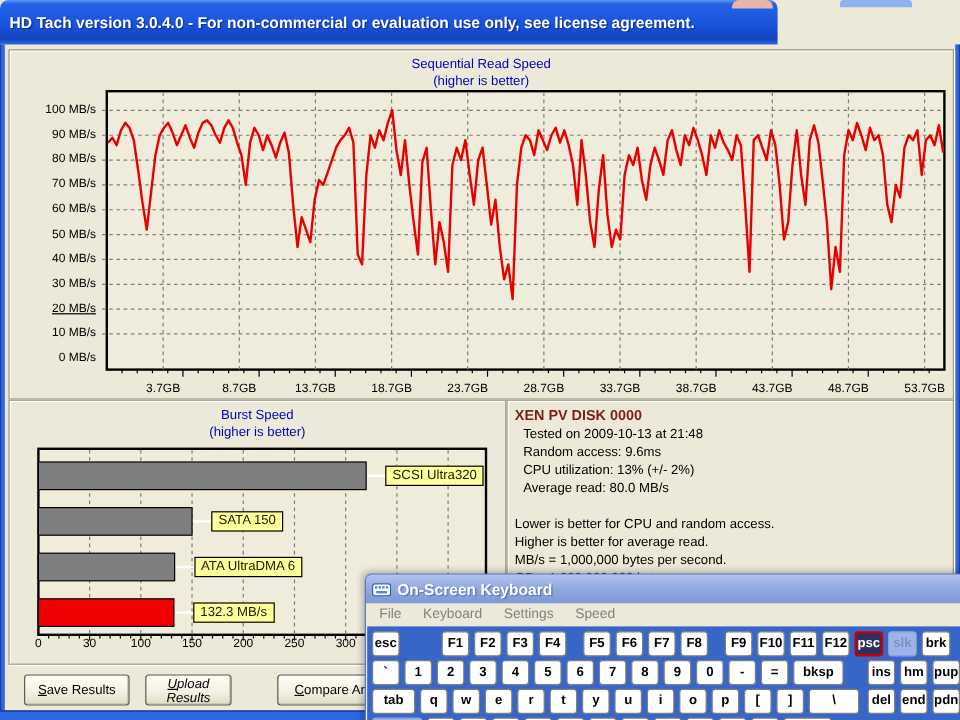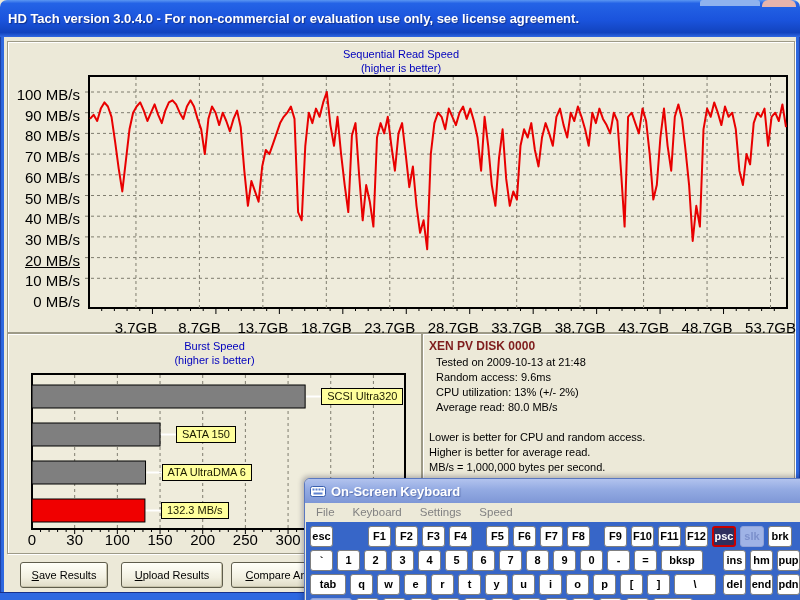--- a/index.html
+++ b/index.html
@@ -1,33 +1,33 @@
 <!DOCTYPE html>
 <html><head>
 <meta charset="utf-8">
 <style>
   html,body{margin:0;padding:0;}
   #screen{position:relative;width:800px;height:600px;overflow:hidden;background:#ECE9D8;
           font-family:"Liberation Sans",sans-serif;-webkit-font-smoothing:none;}
   
-  .titlebar{position:absolute;left:0;top:0;width:800px;height:37px;border-radius:7px 7px 0 0;
+  .titlebar{position:absolute;left:0;top:0;width:648px;height:37px;border-radius:7px 7px 0 0;
     background:linear-gradient(180deg,#5A96F2 0%,#2463E6 9%,#1A53DC 55%,#1243BE 88%,#3168E2 100%);}
   .titlebar-text{position:absolute;left:8px;top:11px;color:#fff;font-weight:bold;font-size:13px;
     text-shadow:1px 1px 1px #10308C;white-space:nowrap;}
   .behind-strip{position:absolute;top:0;left:700px;width:60px;height:6px;background:#8FB2EE;border-radius:3px 3px 0 0;}
   .behind-pink{position:absolute;top:0;right:4px;width:34px;height:7px;background:#E7B4AC;border-radius:6px 6px 0 0;}
   .frame-left{position:absolute;left:0;top:37px;width:4px;height:563px;background:linear-gradient(90deg,#16308C,#2E68E0 40%,#2E68E0);}
   .frame-right{position:absolute;right:0;top:37px;width:4px;height:563px;background:linear-gradient(270deg,#16308C,#2E68E0 40%,#2E68E0);}
   .frame-bottom{position:absolute;left:0;top:592px;width:800px;height:8px;background:#2E68E0;border-top:1px solid #16308C;}
   
   .panel{position:absolute;background:#ECE9D8;border:1px solid #9D9A87;
          box-shadow:inset 1px 1px 0 #FFFFFF,1px 1px 0 #FFFFFF;}
   .chart-title{position:absolute;left:0;width:100%;text-align:center;color:#0000BD;font-size:11px;}
   .plot-svg{position:absolute;}
-  .axis-label{position:absolute;font-size:15px;color:#000;}
+  .axis-label{position:absolute;font-size:10px;color:#000;}
   .ylab{width:68px;text-align:right;}
   .xlab{width:60px;text-align:center;}
   .bxlab{width:30px;text-align:center;}
   .bar-tag{position:absolute;background:#FFFF9C;border:1px solid #000;color:#1A1A00;
            font-size:11px;padding:1px 5px;white-space:nowrap;height:13px;line-height:13px;}
   
   .drive-name{position:absolute;left:6px;top:5px;color:#7f1d1d;font-weight:bold;font-size:12px;}
   .info-line{position:absolute;left:13px;font-size:11px;color:#000;white-space:nowrap;}
   .note-line{position:absolute;left:6px;font-size:11px;color:#000;white-space:nowrap;}
   
@@ -267,21 +267,21 @@
       </div>
     <div id="infoNotes">
         <div class="note-line" style="top: 97px;">Lower is better for CPU and random access.</div>
         <div class="note-line" style="top: 112px;">Higher is better for average read.</div>
         <div class="note-line" style="top: 127px;">MB/s = 1,000,000 bytes per second.</div>
         <div class="note-line" style="top: 142px;">GB = 1,000,000,000 bytes.</div>
       </div>
   </div>
 
   <button class="xp-btn" style="left:20px;width:88px;"><span class="u">S</span><span>ave Results</span></button>
-  <button class="xp-btn" style="left:121px;width:102px;"><span class="u">U</span><span>pload Results</span></button>
+  <button class="xp-btn" style="left:121px;width:72px;font-style:italic;"><span class="u">U</span><span>pload Results</span></button>
   <button class="xp-btn" style="left:231px;width:90px;"><span class="u">C</span><span>ompare An</span></button>
 
   <div class="osk">
     <div class="osk-titlebar">
       <svg width="16" height="12">
         <rect x="0.5" y="1.5" width="15" height="10" rx="2" fill="#FFFFFF" stroke="#3A5FAE"></rect>
         <g fill="#5E82D0">
           <rect x="2.5" y="3.5" width="2" height="2"></rect>
             <rect x="5.5" y="3.5" width="2" height="2"></rect>
           <rect x="8.5" y="3.5" width="2" height="2"></rect>

